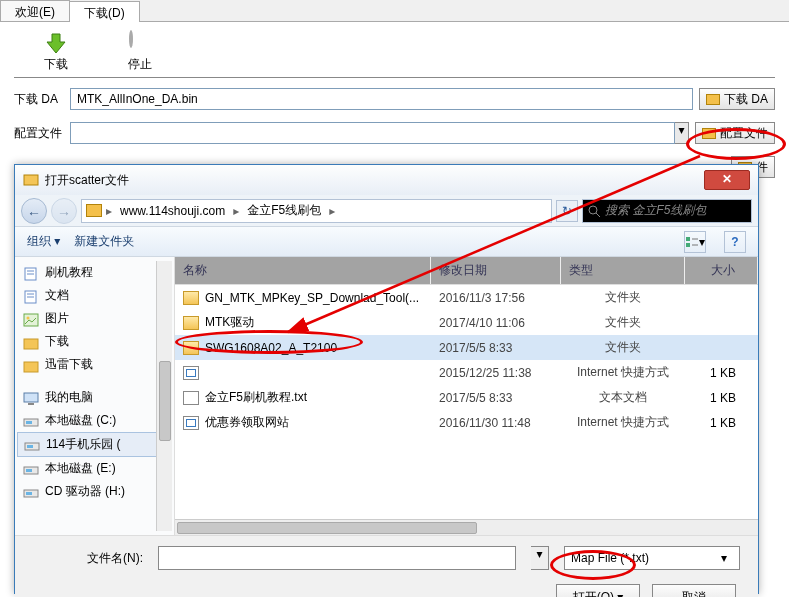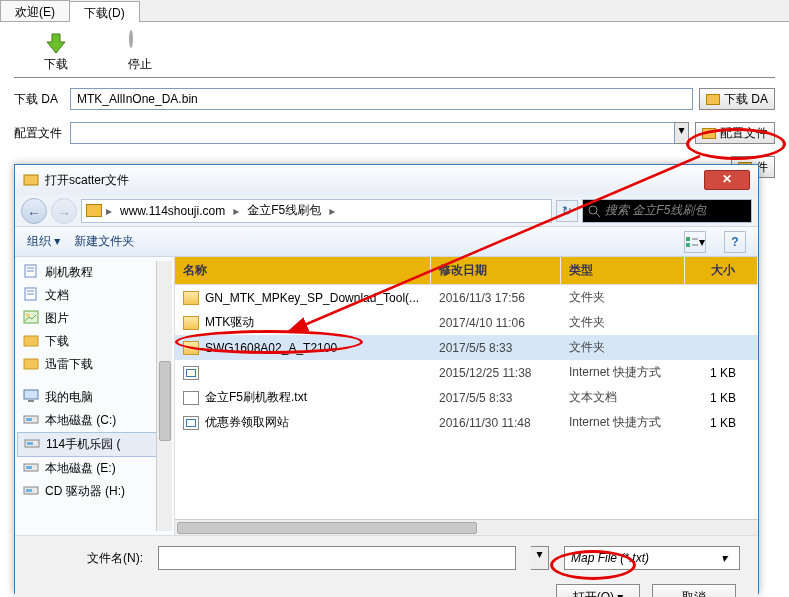--- a/index.html
+++ b/index.html
@@ -58,52 +58,52 @@
 
 
 .orgbar { height: 30px; background: linear-gradient(#f8fbfe,#e4edf7); display: flex; align-items: center; padding: 0 12px; gap: 14px; border-bottom: 1px solid #cfd8e2; }
 .org-item { color: #1a3e6e; }
 .org-spacer { flex: 1; }
 .org-ico { width: 22px; height: 22px; border: 1px solid #b3c2d6; display: flex; align-items: center; justify-content: center; margin-left: 4px; }
 
 
 .dlg-body { display: flex; height: 278px; }
 .sidebar { width: 160px; border-right: 1px solid #ddd; overflow: hidden; padding: 4px 2px; background: #fafbfc; }
-.side-item { display: flex; align-items: flex-start; gap: 6px; padding: 3px 6px; }
+.side-item { display: flex; align-items: flex-end; gap: 6px; padding: 3px 6px; }
 .side-item.group { font-weight: normal; }
 .side-ico { width: 16px; height: 14px; }
 .side-item.sel { background: #e6edf7; border: 1px solid #aac3e0; }
 .scrollbar-v { position: absolute; right: 0; top: 0; width: 16px; height: 100%; background: #eee; border-left: 1px solid #ccc; }
 .side-wrap { position: relative; height: 100%; }
 .scroll-thumb { position: absolute; left: 2px; width: 12px; background: #c8c8c8; border: 1px solid #aaa; border-radius: 2px; }
 
 
 .files { flex: 1; position: relative; overflow: hidden; }
-.file-head { display: flex; border-bottom: 1px solid #ddd; background: #eab308; font-weight: bold; }
+.file-head { display: flex; border-bottom: 1px solid #ddd; background: #a3a3a3; }
 .fh { padding: 5px 8px; border-right: 1px solid #eee; color: #335; }
 .fh.name { width: 256px; } .fh.date { width: 130px; } .fh.type { width: 124px; } .fh.size { flex: 1; text-align: right; padding-right: 22px; }
 .file-row { display: flex; padding: 2px 0; align-items: center; }
 .file-row.sel { background: #d6e6f7; }
 .fc { padding: 2px 8px; overflow: hidden; white-space: nowrap; text-overflow: ellipsis; }
 .fc.name { width: 256px; display: flex; align-items: center; gap: 6px; }
-.fc.date { width: 130px; color: #444; } .fc.type { width: 124px; color: #444; } .fc.size { flex: 1; text-align: right; padding-right: 22px; }
+.fc.date { width: 130px; color: #444; } .fc.type { width: 124px; color: #444; text-align: center; } .fc.size { flex: 1; text-align: right; padding-right: 22px; }
 .file-ico { width: 16px; height: 14px; flex-shrink: 0; }
 .folder-mini { background: linear-gradient(#ffe9a8,#f4c557); border: 1px solid #c89a2a; }
 .url-mini { background: #fff; border: 1px solid #888; position: relative; }
 .url-mini::after { content: ""; position: absolute; left: 2px; top: 2px; width: 8px; height: 6px; border: 1px solid #3a7abf; }
 .txt-mini { background: #fff; border: 1px solid #888; }
 .files .scrollbar-h { position: absolute; bottom: 0; left: 0; right: 0; height: 16px; background: #eee; border-top: 1px solid #ccc; }
 
 
 .dlg-bottom { height: 86px; padding: 10px 18px; background: #f1f1f1; border-top: 1px solid #ddd; }
 .bot-row { display: flex; align-items: center; margin-bottom: 14px; gap: 15px; }
 .fname-label { width: 110px; text-align: right; }
 .fname-input { flex: 1; height: 24px; border: 1px solid #888; background: #fff; }
 .fname-dd { width: 18px; border: 1px solid #888; border-left: none; height: 24px; background: #eee; text-align: center; }
-.filter-box { width: 176px; height: 24px; border: 1px solid #888; background: #fff; display: flex; align-items: center; padding: 0 6px; font-style: italic; }
+.filter-box { width: 176px; height: 24px; border: 1px solid #888; background: #fff; display: flex; align-items: center; padding: 0 6px; }
 .filter-dd { width: 18px; text-align: center; }
 .btn { width: 84px; height: 26px; border: 1px solid #888; background: linear-gradient(#fdfdfd,#e2e2e2); }
 .btn-row { display: flex; justify-content: flex-end; gap: 12px; padding-right: 4px; }
 
 </style>
 </head>
 <body>
 
 <div class="main-window">
 

